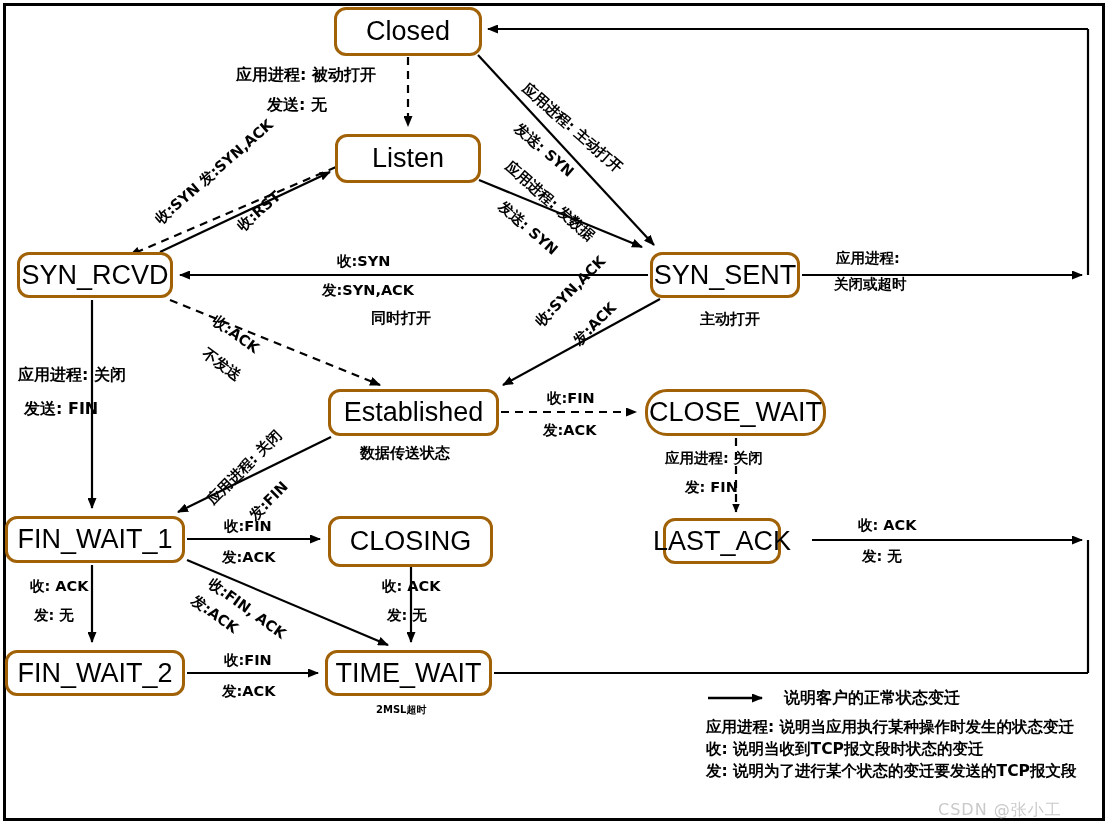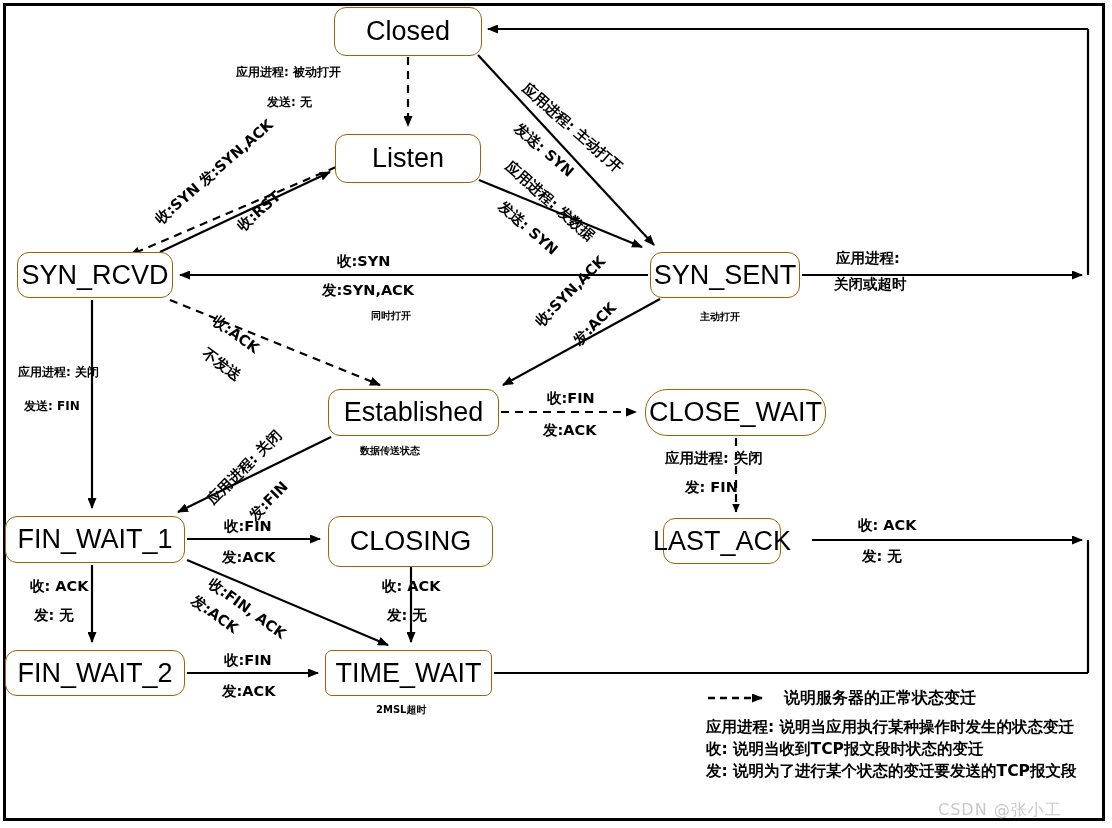--- a/index.html
+++ b/index.html
@@ -12,45 +12,45 @@
   }
   #frame{
     position:absolute;left:3px;top:3px;
     width:1102px;height:818px;
     border:3px solid #000;
     box-sizing:border-box;
   }
   svg#wires{position:absolute;left:0;top:0;width:1112px;height:828px;}
   .state-box{
     position:absolute;
-    border:1px solid #a16207;
+    border:3px solid #a16207;
     border-radius:12px;
     background:#fff;
     display:flex;align-items:center;justify-content:center;
     font-family:"Liberation Sans","DejaVu Sans",sans-serif;
     font-size:27px;
     color:#000;
     white-space:nowrap;
     letter-spacing:0px;
     box-sizing:border-box;
   }
   .lbl{
     position:absolute;
     font-family:"DejaVu Sans","Liberation Sans",sans-serif;
     font-size:14.5px;
     font-weight:bold;
     color:#000;
     white-space:nowrap;
     line-height:1.15;
   }
-  .lbl.big{font-size:12px;}
+  .lbl.big{font-size:16px;}
   .sub{
     position:absolute;
     font-family:"DejaVu Sans","Liberation Sans",sans-serif;
-    font-size:10px;font-weight:bold;color:#000;white-space:nowrap;
+    font-size:15px;font-weight:bold;color:#000;white-space:nowrap;
   }
   .rot{transform-origin:left top;}
   #legend{
     position:absolute;
     left:706px;top:686px;
     width:400px;
   }
   .lg-row{
     display:flex;align-items:center;
     height:24px;
@@ -160,21 +160,21 @@
   </div>
   <div class="state-box" style="left:328px;top:516px;width:165px;height:51px;">
     <span>CLOSING</span>
   </div>
   <div class="state-box" style="left:663px;top:518px;width:118px;height:46px;">
     <span>LAST_ACK</span>
   </div>
   <div class="state-box" style="left:5px;top:650px;width:180px;height:46px;">
     <span>FIN_WAIT_2</span>
   </div>
-  <div class="state-box" style="left:325px;top:650px;width:167px;height:46px;border-radius:7px;">
+  <div class="state-box" style="left:325px;top:650px;width:167px;height:46px;">
     <span>TIME_WAIT</span>
   </div>
 
   <div class="sub" style="left:700px;top:310px;">主动打开</div>
   <div class="sub" style="left:360px;top:444px;">数据传送状态</div>
   <div class="sub" style="left:376px;top:703px;font-size:10px;">2MSL超时</div>
   <div class="sub" style="left:371px;top:309px;">同时打开</div>
 
   <div class="lbl big" style="left:236px;top:66px;">应用进程: 被动打开</div>
   <div class="lbl big" style="left:267px;top:96px;">发送: 无</div>
@@ -228,28 +228,28 @@
   <div class="lbl" style="left:387px;top:607px;">发: 无</div>
 
   <div class="lbl" style="left:224px;top:652px;">收:FIN</div>
   <div class="lbl" style="left:222px;top:683px;">发:ACK</div>
 
   <div id="legend">
     <div class="lg-row">
       <span class="lg-swatch">
         <svg width="66" height="14" viewBox="0 0 66 14" xmlns="http://www.w3.org/2000/svg">
           <defs>
-            <marker id="lgahd" markerWidth="11" markerHeight="9" refX="10" refY="4.5" orient="auto" markerUnits="userSpaceOnUse">
+            <marker id="lgah" markerWidth="11" markerHeight="9" refX="10" refY="4.5" orient="auto" markerUnits="userSpaceOnUse">
               <path d="M0,0 L11,4.5 L0,9 z" fill="#000"></path>
             </marker>
           </defs>
-          <line x1="2" y1="7" x2="56" y2="7" stroke="#000" stroke-width="2.6" stroke-dasharray="7,5" marker-end="url(#lgahd)"></line>
+          <line x1="2" y1="7" x2="56" y2="7" stroke="#000" stroke-width="2.6" marker-end="url(#lgah)"></line>
         </svg>
       </span>
-      <span class="lg-text">说明服务器的正常状态变迁</span>
+      <span class="lg-text">说明客户的正常状态变迁</span>
     </div>
     <div class="lg-note" style="margin-top:6px;">应用进程: 说明当应用执行某种操作时发生的状态变迁</div>
     <div class="lg-note">收: 说明当收到TCP报文段时状态的变迁</div>
     <div class="lg-note">发: 说明为了进行某个状态的变迁要发送的TCP报文段</div>
   </div>
 
   <div id="watermark">CSDN @张小工</div>
 
 </div>
 

